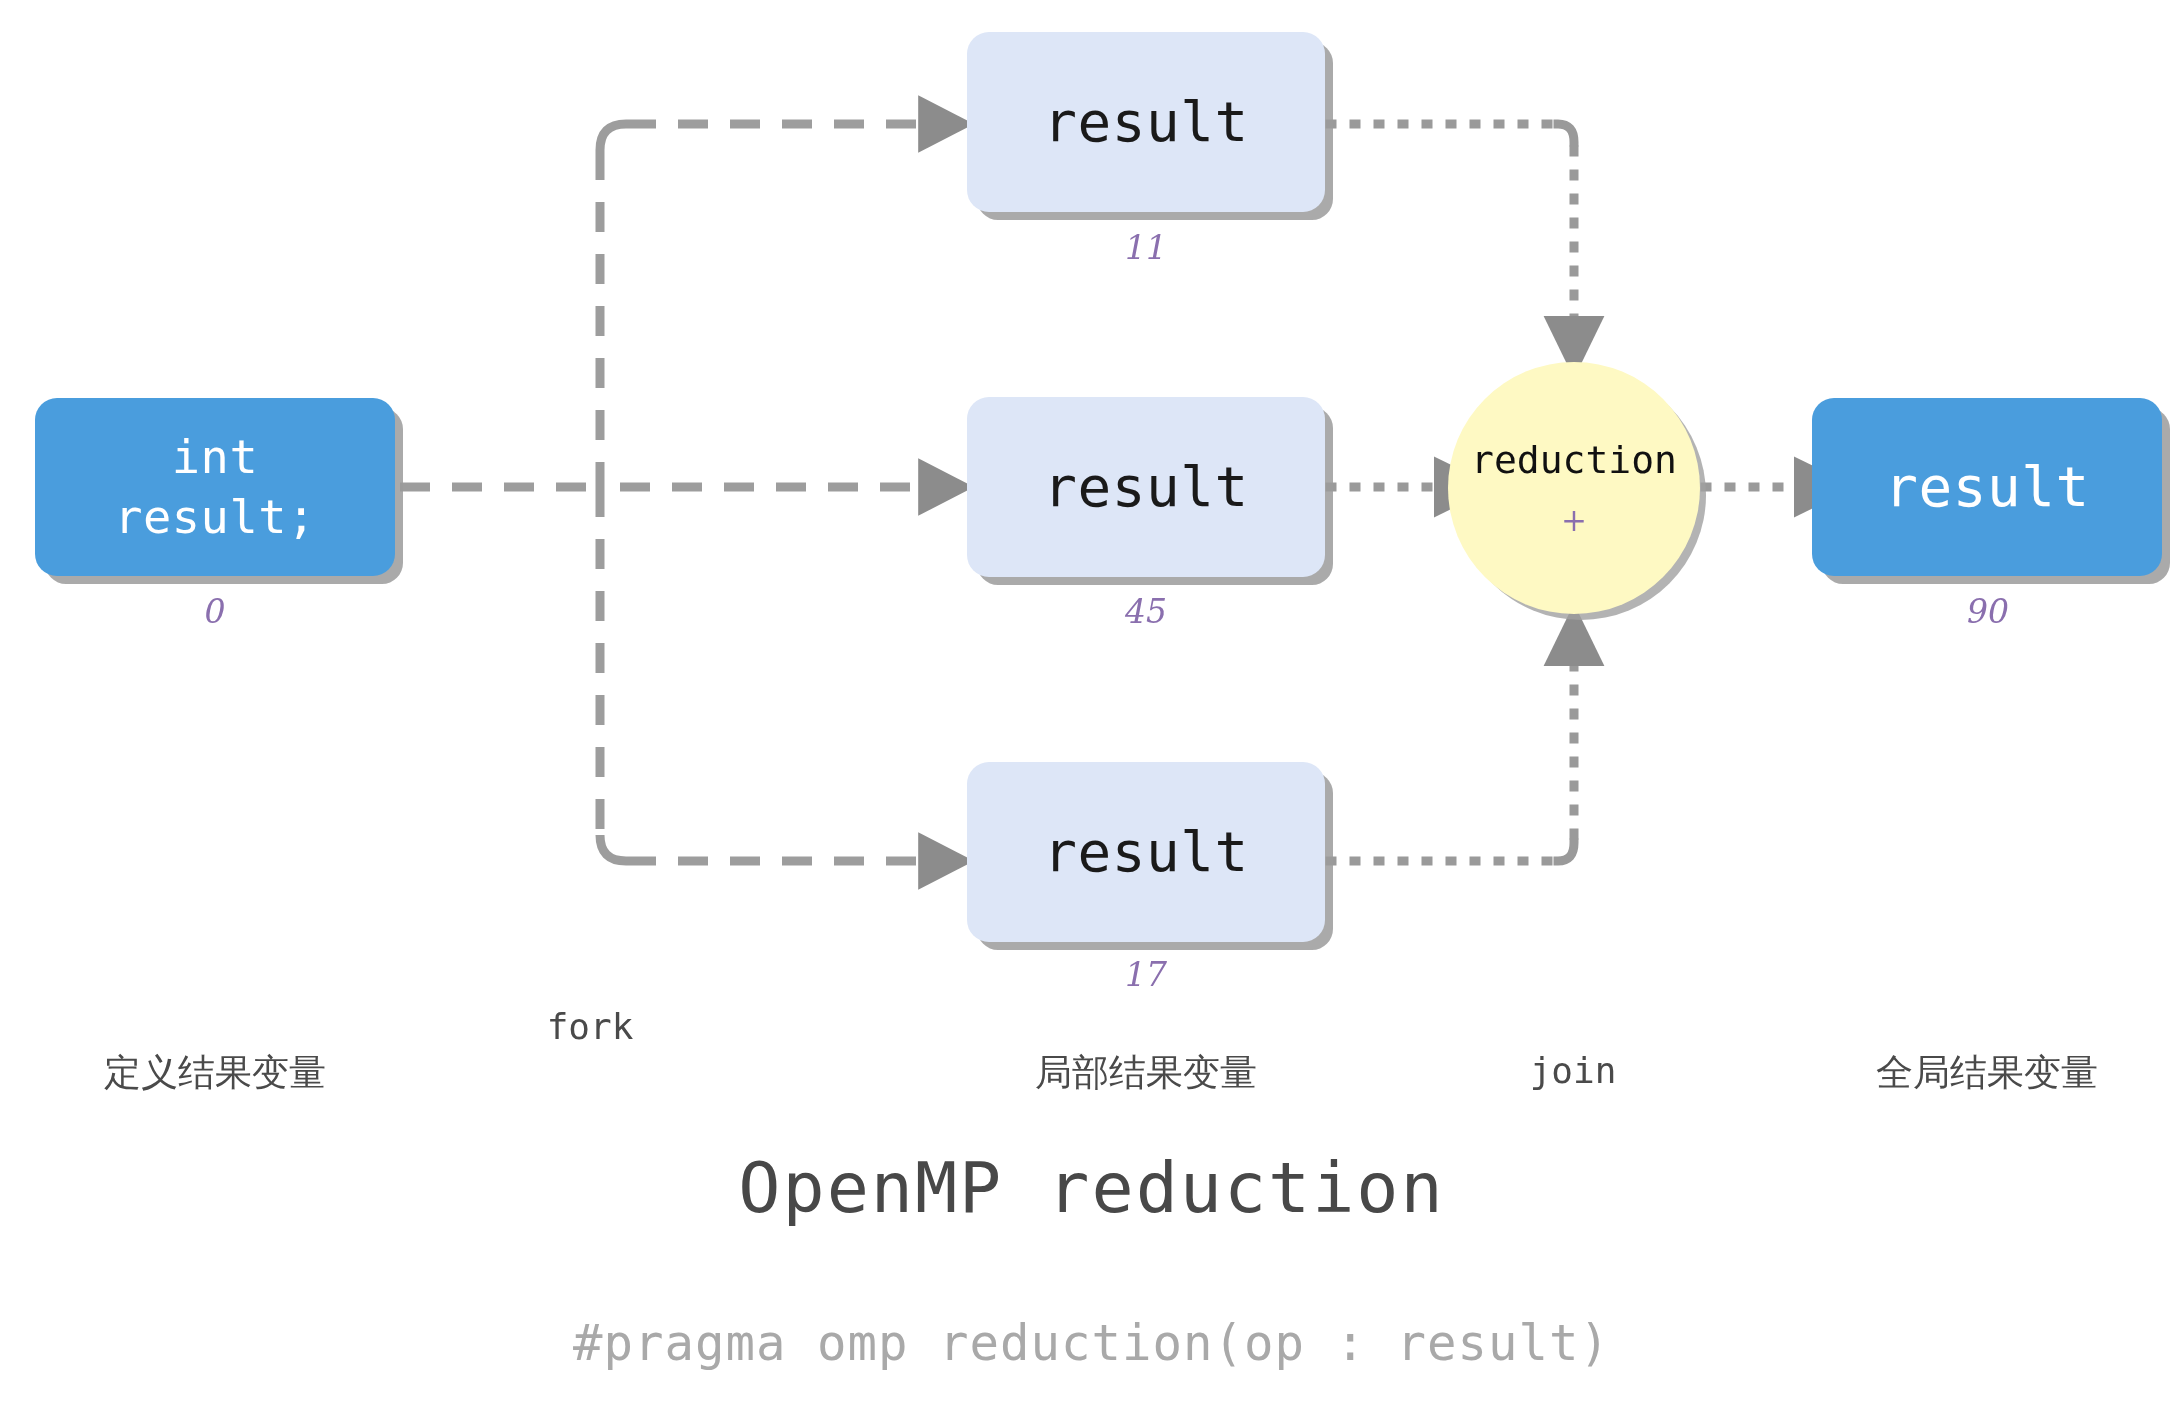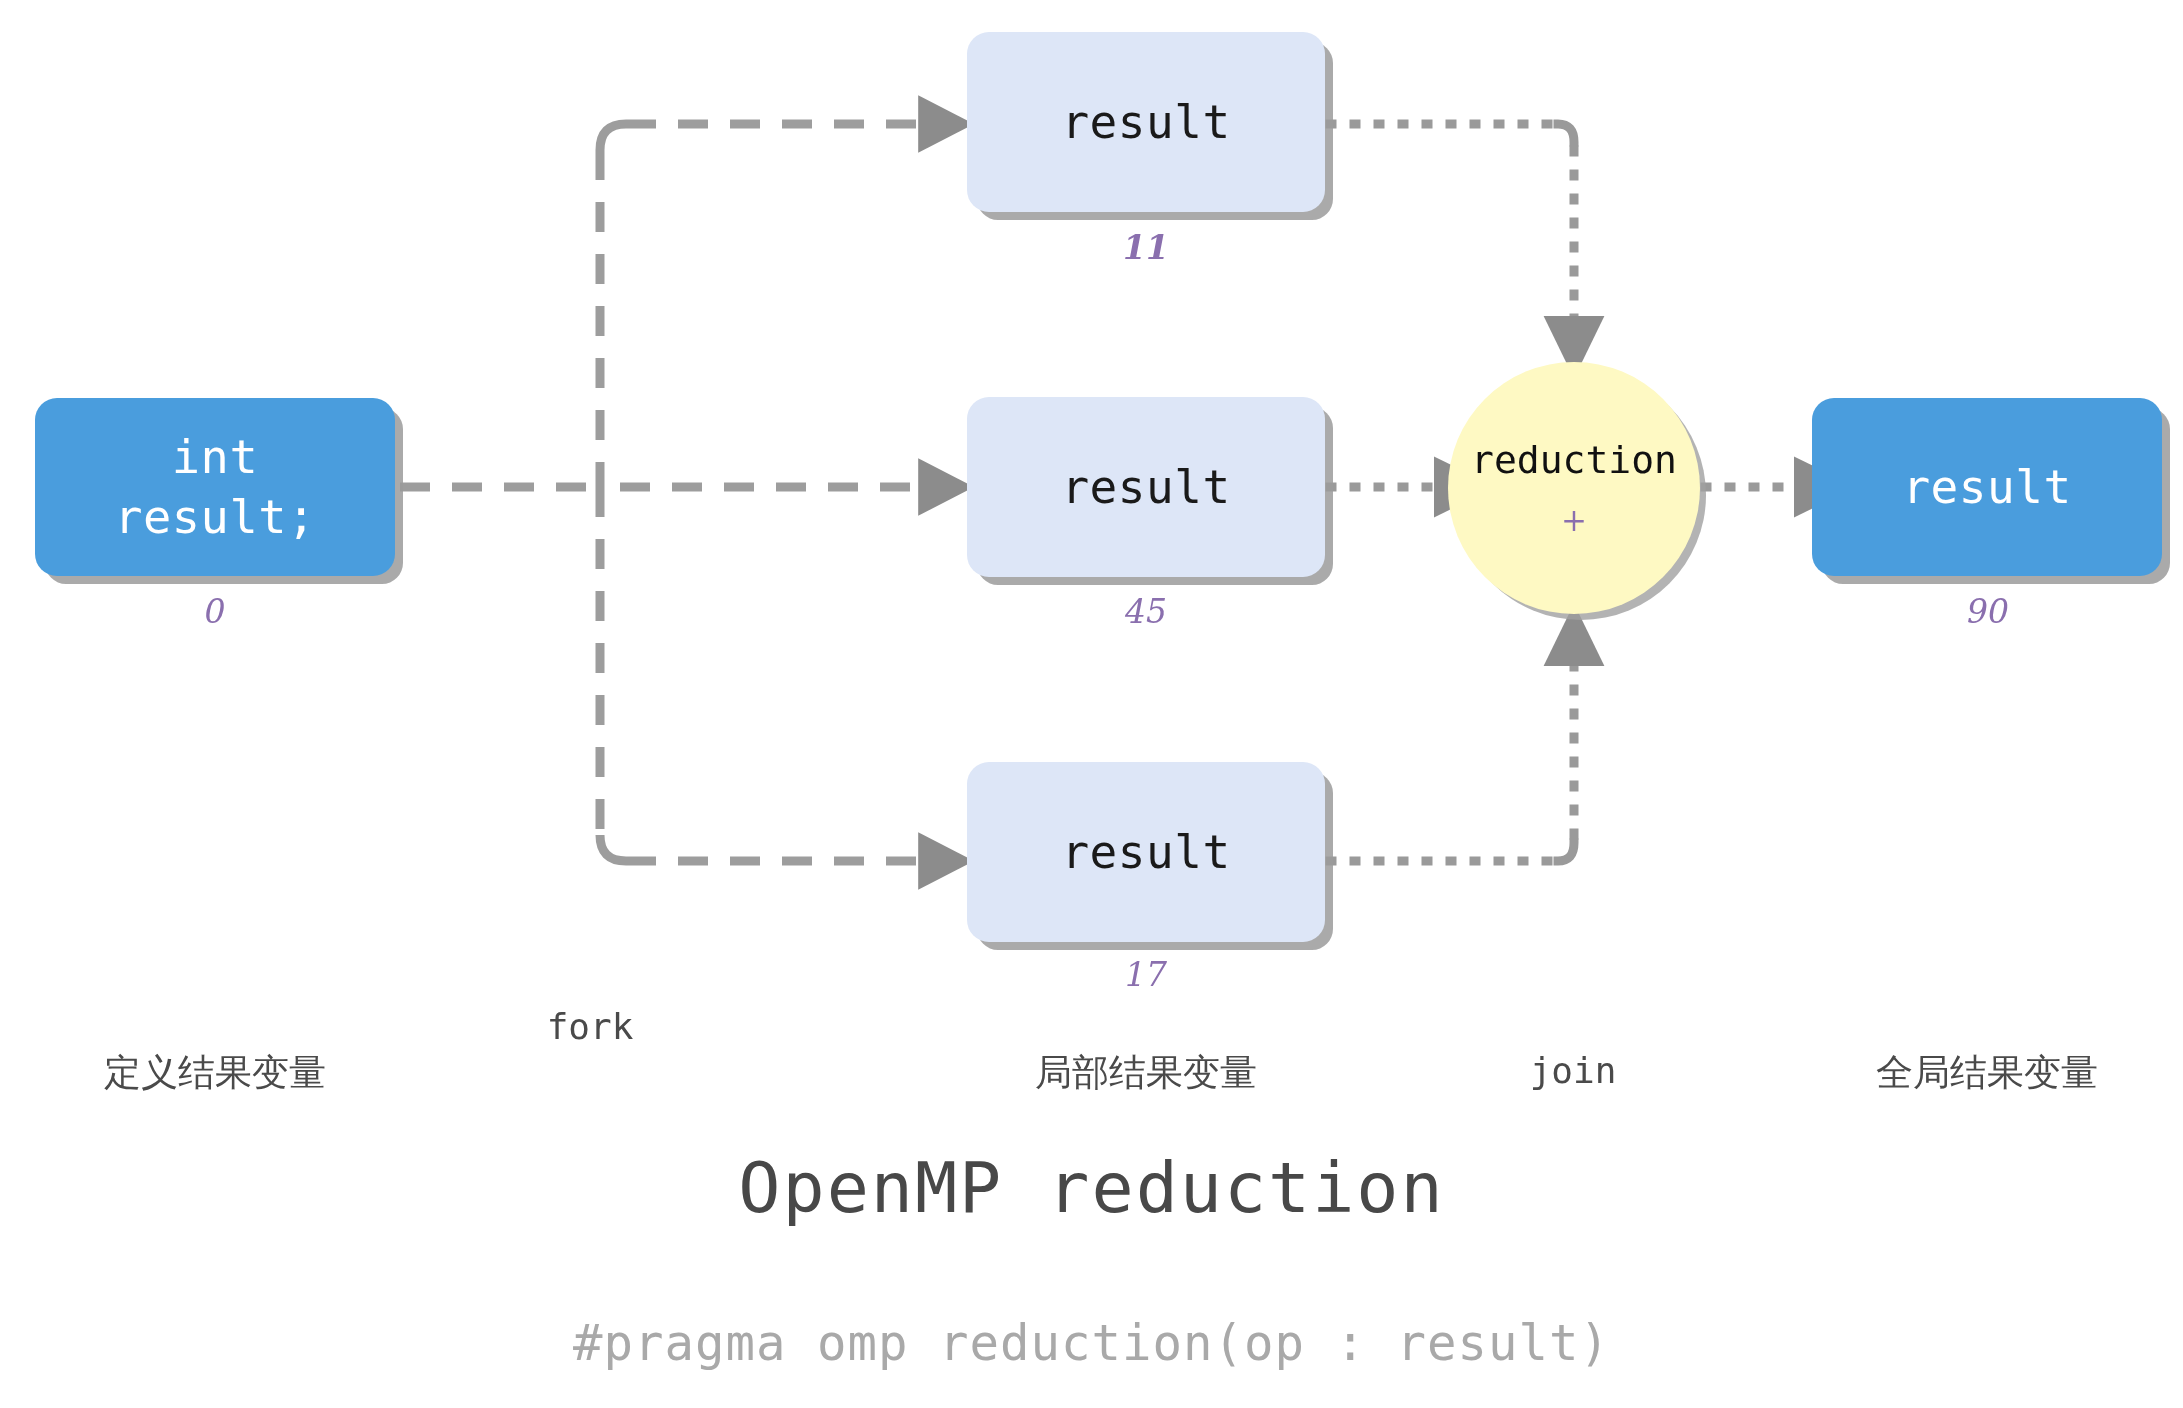--- a/index.html
+++ b/index.html
@@ -51,21 +51,21 @@
   }
 
   .node-text {
     font-family: "DejaVu Sans Mono", "Liberation Mono", monospace;
     font-size: 47px;
     line-height: 1.28;
     letter-spacing: 0.5px;
     white-space: pre-line;
   }
   .node-text-lg {
-    font-size: 46px;
+    font-size: 56px;
   }
 
   .value-label {
     position: absolute;
     font-family: "DejaVu Serif", "Liberation Serif", serif;
     font-style: italic;
     font-size: 33px;
     color: #8a6fae;
     text-align: center;
     width: 220px;
@@ -185,21 +185,21 @@
 
   <div class="node node-dark" style="left:35px; top:398px; width:360px; height:178px;">
     <span class="node-text">int
 result;</span>
   </div>
   <div class="value-label" style="left:105px; top:592px;">0</div>
 
   <div class="node node-light" style="left:967px; top:32px; width:358px; height:180px;">
     <span class="node-text node-text-lg">result</span>
   </div>
-  <div class="value-label" style="left:1036px; top:228px;font-weight:bold;">11</div>
+  <div class="value-label" style="left:1036px; top:228px;">11</div>
 
   <div class="node node-light" style="left:967px; top:397px; width:358px; height:180px;">
     <span class="node-text node-text-lg">result</span>
   </div>
   <div class="value-label" style="left:1036px; top:592px;">45</div>
 
   <div class="node node-light" style="left:967px; top:762px; width:358px; height:180px;">
     <span class="node-text node-text-lg">result</span>
   </div>
   <div class="value-label" style="left:1036px; top:955px;">17</div>

